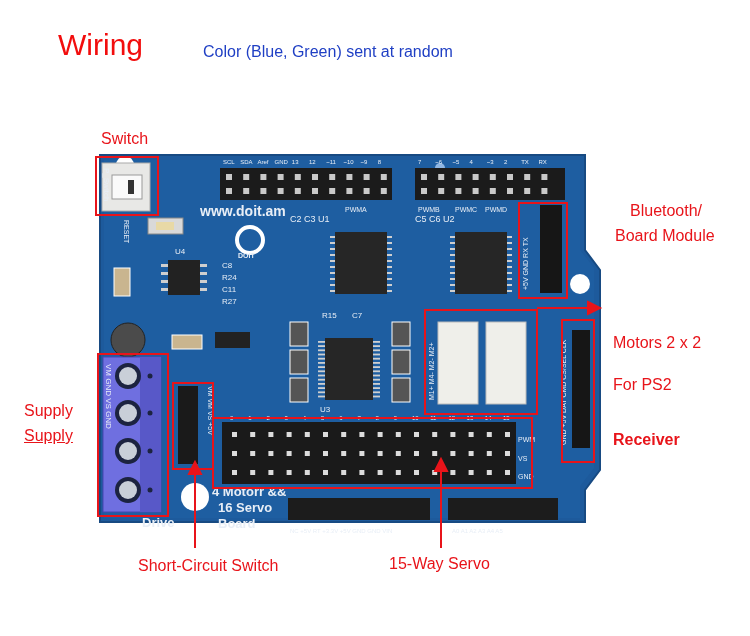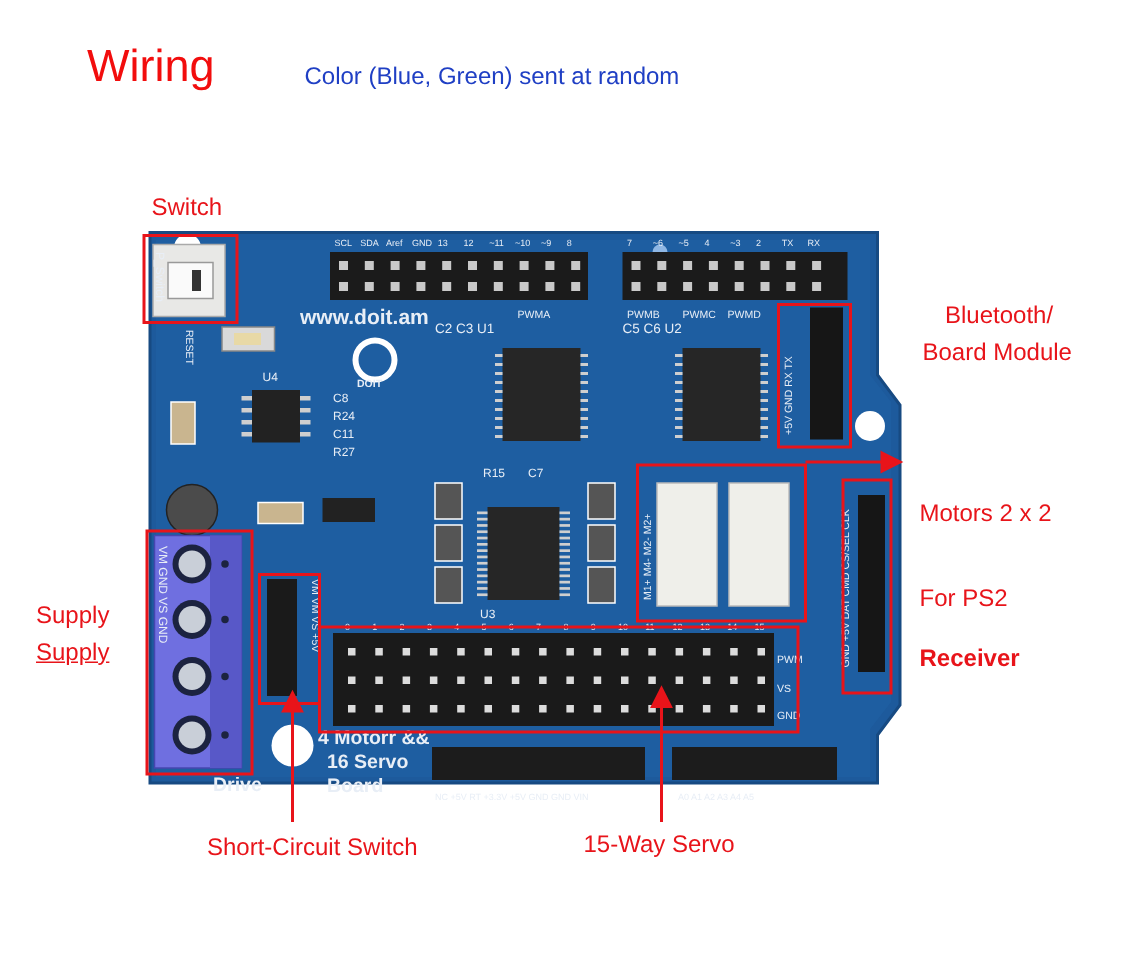--- a/index.html
+++ b/index.html
@@ -350,18 +350,18 @@
     <polygon points="435,471 441,459 447,471"></polygon>
     <line x1="537" y1="308" x2="596" y2="308"></line>
     <polygon points="588,302 600,308 588,314"></polygon>
   </g>
 </svg>
 
 <div class="lbl" style="left:101px;top:128px;">Switch</div>
 <div class="lbl" style="left:602px;top:200px;margin-left:28px;">Bluetooth/</div>
 <div class="lbl" style="left:615px;top:225px;">Board Module</div>
 <div class="lbl" style="left:613px;top:300px;margin-top:32px;">Motors 2 x 2</div>
-<div class="lbl" style="left:613px;top:389px;">For PS2</div>
+<div class="lbl" style="left:613px;top:374px;">For PS2</div>
 <div class="lbl" style="left:613px;top:429px;font-weight:bold;">Receiver</div>
 <div class="lbl" style="left:24px;top:400px;">Supply</div>
 <div class="lbl" style="left:24px;top:425px;text-decoration:underline;">Supply</div>
 <div class="lbl" style="left:138px;top:555px;">Short-Circuit Switch</div>
 <div class="lbl" style="left:389px;top:553px;">15-Way Servo</div>
 
 </body></html>

